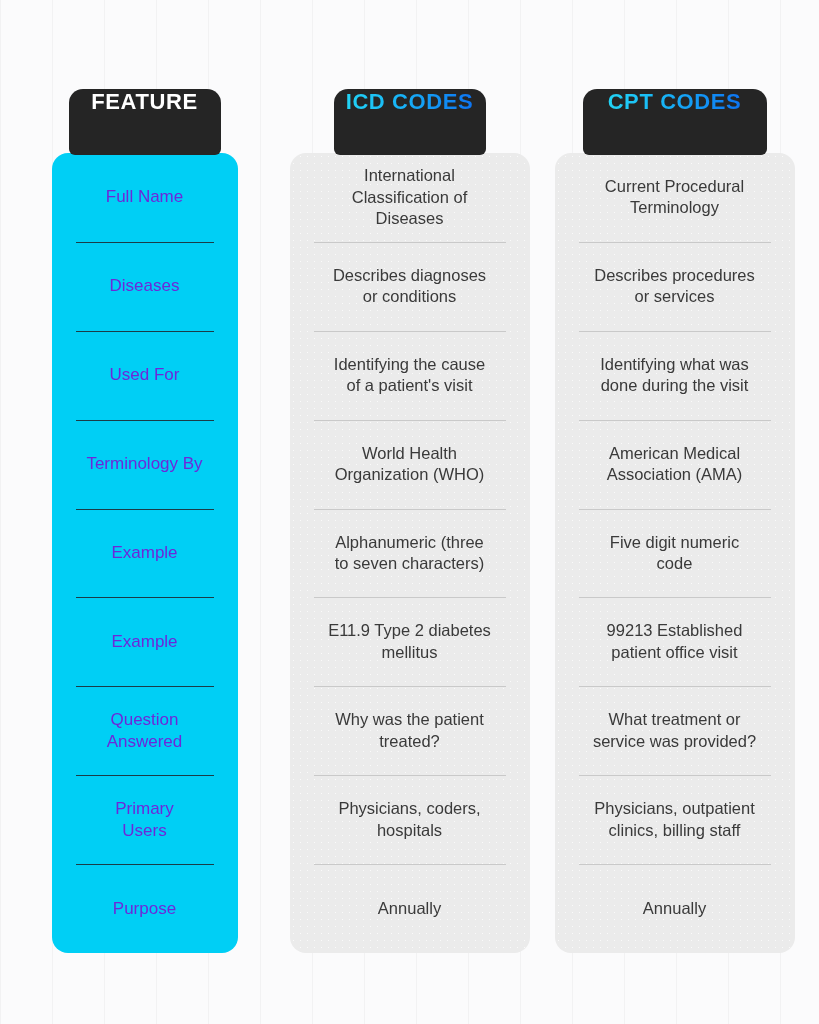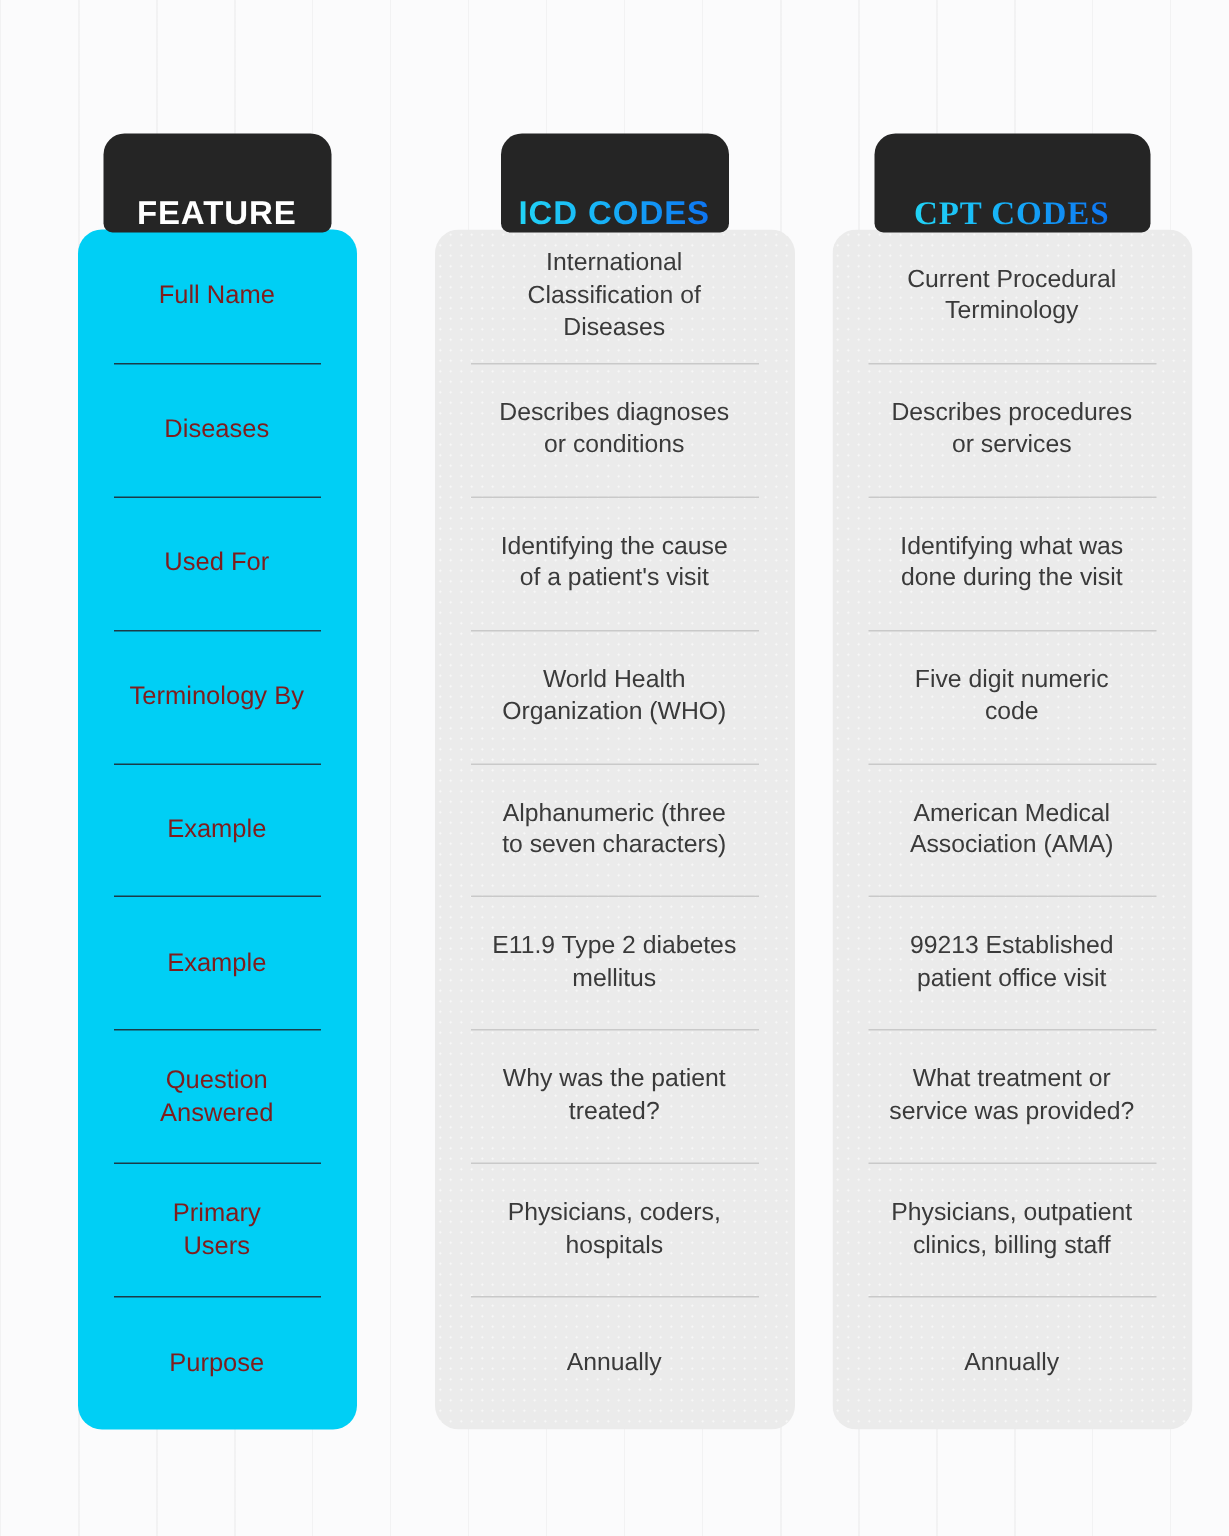--- a/index.html
+++ b/index.html
@@ -40,27 +40,27 @@
   .column.feature{width:240px;}
 
   
   .col-header{
     position:relative;
     z-index:1;
     background:#252525;
     border-radius:14px 14px 6px 6px;
     height:66px;
     display:flex;
-    align-items:flex-end;
+    align-items:flex-start;
     justify-content:center;
     box-sizing:border-box;
   }
   .column.feature .col-header{width:152px;}
   .column.icd .col-header{width:152px;}
-  .column.cpt .col-header{width:184px;font-family:Liberation Serif, serif;}
+  .column.cpt .col-header{width:184px;}
   .col-header-text{
     font-size:22px;
     font-weight:bold;
     letter-spacing:0.6px;
     white-space:nowrap;
   }
   .col-header-text.plain{color:#ffffff;}
   .col-header-text.gradient{
     background:linear-gradient(90deg,#22d3f5 0%,#18b6f7 40%,#0d74f2 100%);
     -webkit-background-clip:text;
@@ -110,21 +110,21 @@
   .col-card.grey .cell + .cell::before{background:#c9c9c9;}
 
   .cell-text{
     font-size:16.5px;
     line-height:1.3;
     color:#1d1d1d;
     font-weight:400;
   }
   .col-card.cyan .cell-text{
     font-size:17px;
-    color:#7f1d1d;
+    color:#6d28d9;
   }
   .col-card.grey .cell-text{
     color:#3a3a3a;
   }
 </style>
 </head>
 <body>
 
 <div id="bg-grid"></div>
 
@@ -208,26 +208,26 @@
       <div class="cell">
           <span class="cell-text">Current Procedural<br>Terminology</span>
         </div>
       <div class="cell">
           <span class="cell-text">Describes procedures<br>or services</span>
         </div>
       <div class="cell">
           <span class="cell-text">Identifying what was<br>done during the visit</span>
         </div>
       <div class="cell">
+          <span class="cell-text">American Medical<br>Association (AMA)</span>
+        </div>
+      <div class="cell">
           <span class="cell-text">Five digit numeric<br>code</span>
         </div>
       <div class="cell">
-          <span class="cell-text">American Medical<br>Association (AMA)</span>
-        </div>
-      <div class="cell">
           <span class="cell-text">99213 Established<br>patient office visit</span>
         </div>
       <div class="cell">
           <span class="cell-text">What treatment or<br>service was provided?</span>
         </div>
       <div class="cell">
           <span class="cell-text">Physicians, outpatient<br>clinics, billing staff</span>
         </div>
       <div class="cell">
           <span class="cell-text">Annually</span>

